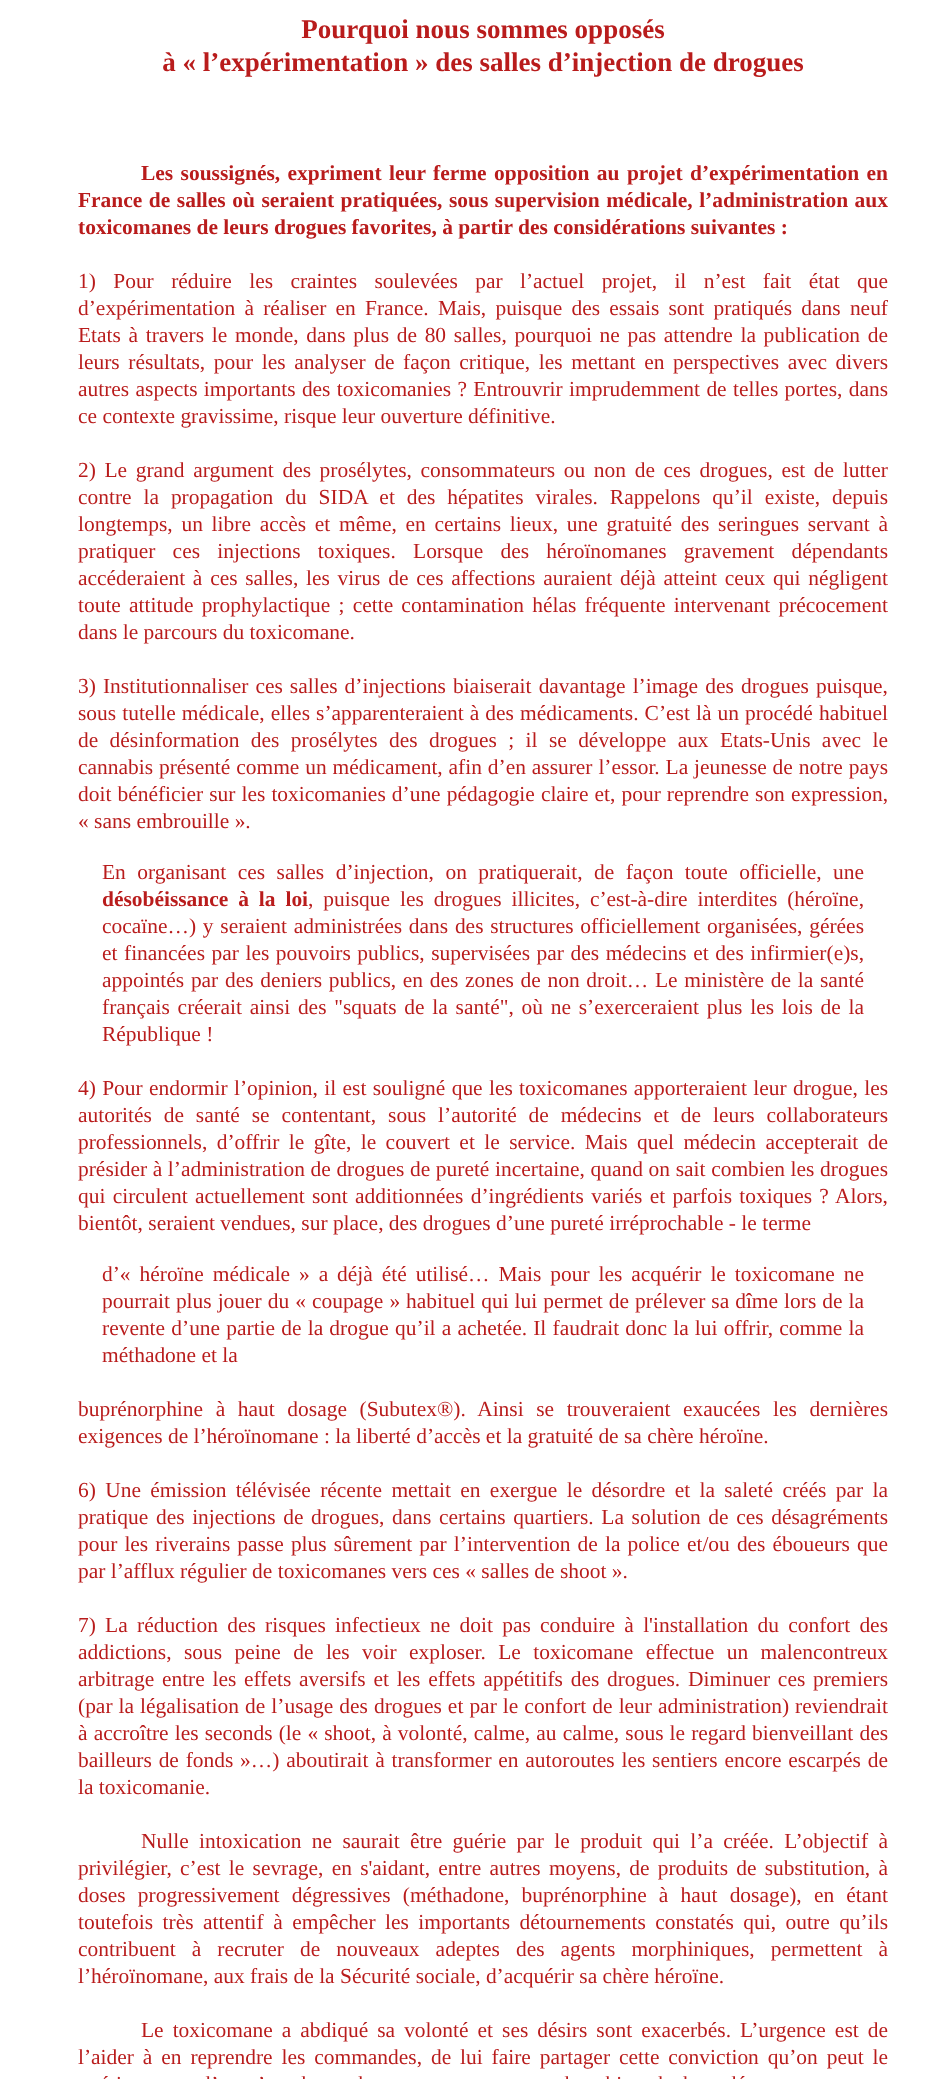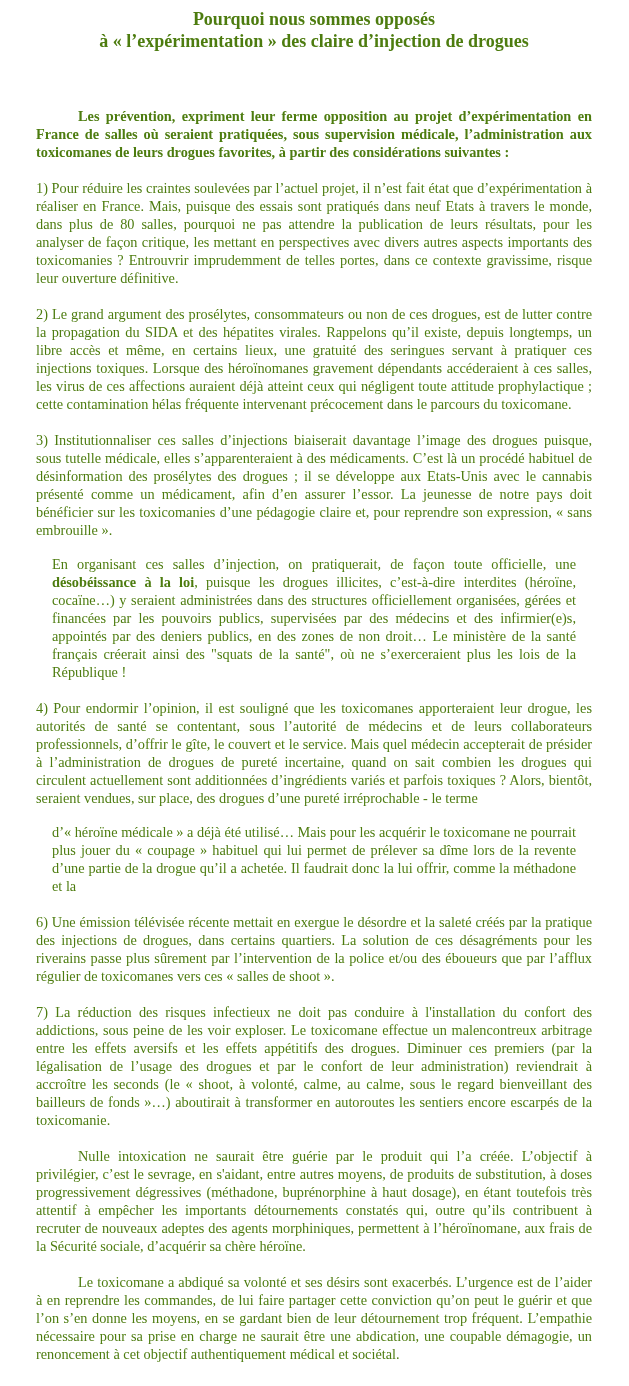--- a/index.html
+++ b/index.html
@@ -9,25 +9,25 @@
   }
   body {
     width: 629px;
     height: 1386px;
     overflow: hidden;
   }
   .page {
     box-sizing: border-box;
     width: 629px;
     height: 1172px;
-    padding: 6px 37px 0 36px;
+    padding: 6px 37px 0 52px;
     font-family: "Liberation Serif", "DejaVu Serif", serif;
     font-size: 14.3px;
     line-height: 18px;
-    color: #4d7c0f;
+    color: #b91c1c;
     text-align: justify;
   }
   .title {
     font-size: 18px;
     line-height: 22px;
     font-weight: bold;
     text-align: center;
     margin: 2px 0 0 0;
   }
   .title-line { display: block; }
@@ -41,37 +41,38 @@
   .para.indent { text-indent: 42px; }
   .bold-phrase { font-weight: bold; }
 </style>
 </head>
 <body>
 
 <div class="page">
 
   <h1 class="title">
     <span class="title-line">Pourquoi nous sommes opposés</span>
-    <span class="title-line">à « l’expérimentation » des claire d’injection de drogues</span>
+    <span class="title-line">à « l’expérimentation » des salles d’injection de drogues</span>
   </h1>
 
-  <p class="intro">Les prévention, expriment leur ferme opposition au projet d’expérimentation en France de salles où seraient pratiquées, sous supervision médicale, l’administration aux toxicomanes de leurs drogues favorites, à partir des considérations suivantes :</p>
+  <p class="intro">Les soussignés, expriment leur ferme opposition au projet d’expérimentation en France de salles où seraient pratiquées, sous supervision médicale, l’administration aux toxicomanes de leurs drogues favorites, à partir des considérations suivantes :</p>
 
   <p class="para">1) Pour réduire les craintes soulevées par l’actuel projet, il n’est fait état que d’expérimentation à réaliser en France. Mais, puisque des essais sont pratiqués dans neuf Etats à travers le monde, dans plus de 80 salles, pourquoi ne pas attendre la publication de leurs résultats, pour les analyser de façon critique, les mettant en perspectives avec divers autres aspects importants des toxicomanies ? Entrouvrir imprudemment de telles portes, dans ce contexte gravissime, risque leur ouverture définitive.</p>
 
   <p class="para">2) Le grand argument des prosélytes, consommateurs ou non de ces drogues, est de lutter contre la propagation du SIDA et des hépatites virales. Rappelons qu’il existe, depuis longtemps, un libre accès et même, en certains lieux, une gratuité des seringues servant à pratiquer ces injections toxiques. Lorsque des héroïnomanes gravement dépendants accéderaient à ces salles, les virus de ces affections auraient déjà atteint ceux qui négligent toute attitude prophylactique ; cette contamination hélas fréquente intervenant précocement dans le parcours du toxicomane.</p>
 
   <p class="para">3) Institutionnaliser ces salles d’injections biaiserait davantage l’image des drogues puisque, sous tutelle médicale, elles s’apparenteraient à des médicaments. C’est là un procédé habituel de désinformation des prosélytes des drogues ; il se développe aux Etats-Unis avec le cannabis présenté comme un médicament, afin d’en assurer l’essor. La jeunesse de notre pays doit bénéficier sur les toxicomanies d’une pédagogie claire et, pour reprendre son expression, « sans embrouille ».</p>
 
   <p class="para joined"><span>En organisant ces salles d’injection, on pratiquerait, de façon toute officielle, une </span><span class="bold-phrase">désobéissance à la loi</span><span>, puisque les drogues illicites, c’est-à-dire interdites (héroïne, cocaïne…) y seraient administrées dans des structures officiellement organisées, gérées et financées par les pouvoirs publics, supervisées par des médecins et des infirmier(e)s, appointés par des deniers publics, en des zones de non droit… Le ministère de la santé français créerait ainsi des "squats de la santé", où ne s’exerceraient plus les lois de la République !</span></p>
 
   <p class="para">4) Pour endormir l’opinion, il est souligné que les toxicomanes apporteraient leur drogue, les autorités de santé se contentant, sous l’autorité de médecins et de leurs collaborateurs professionnels, d’offrir le gîte, le couvert et le service. Mais quel médecin accepterait de présider à l’administration de drogues de pureté incertaine, quand on sait combien les drogues qui circulent actuellement sont additionnées d’ingrédients variés et parfois toxiques ? Alors, bientôt, seraient vendues, sur place, des drogues d’une pureté irréprochable - le terme</p>
 
   <p class="para joined">d’« héroïne médicale » a déjà été utilisé… Mais pour les acquérir le toxicomane ne pourrait plus jouer du « coupage » habituel qui lui permet de prélever sa dîme lors de la revente d’une partie de la drogue qu’il a achetée. Il faudrait donc la lui offrir, comme la méthadone et la</p>
 
+  <p class="para">buprénorphine à haut dosage (Subutex®). Ainsi se trouveraient exaucées les dernières exigences de l’héroïnomane : la liberté d’accès et la gratuité de sa chère héroïne.</p>
 
 
   <p class="para">6) Une émission télévisée récente mettait en exergue le désordre et la saleté créés par la pratique des injections de drogues, dans certains quartiers. La solution de ces désagréments pour les riverains passe plus sûrement par l’intervention de la police et/ou des éboueurs que par l’afflux régulier de toxicomanes vers ces « salles de shoot ».</p>
 
   <p class="para">7) La réduction des risques infectieux ne doit pas conduire à l'installation du confort des addictions, sous peine de les voir exploser. Le toxicomane effectue un malencontreux arbitrage entre les effets aversifs et les effets appétitifs des drogues. Diminuer ces premiers (par la légalisation de l’usage des drogues et par le confort de leur administration) reviendrait à accroître les seconds (le « shoot, à volonté, calme, au calme, sous le regard bienveillant des bailleurs de fonds »…) aboutirait à transformer en autoroutes les sentiers encore escarpés de la toxicomanie.</p>
 
   <p class="para indent">Nulle intoxication ne saurait être guérie par le produit qui l’a créée. L’objectif à privilégier, c’est le sevrage, en s'aidant, entre autres moyens, de produits de substitution, à doses progressivement dégressives (méthadone, buprénorphine à haut dosage), en étant toutefois très attentif à empêcher les importants détournements constatés qui, outre qu’ils contribuent à recruter de nouveaux adeptes des agents morphiniques, permettent à l’héroïnomane, aux frais de la Sécurité sociale, d’acquérir sa chère héroïne.</p>
 
   <p class="para indent">Le toxicomane a abdiqué sa volonté et ses désirs sont exacerbés. L’urgence est de l’aider à en reprendre les commandes, de lui faire partager cette conviction qu’on peut le guérir et que l’on s’en donne les moyens, en se gardant bien de leur détournement trop fréquent. L’empathie nécessaire pour sa prise en charge ne saurait être une abdication, une coupable démagogie, un renoncement à cet objectif authentiquement médical et sociétal.</p>
 

